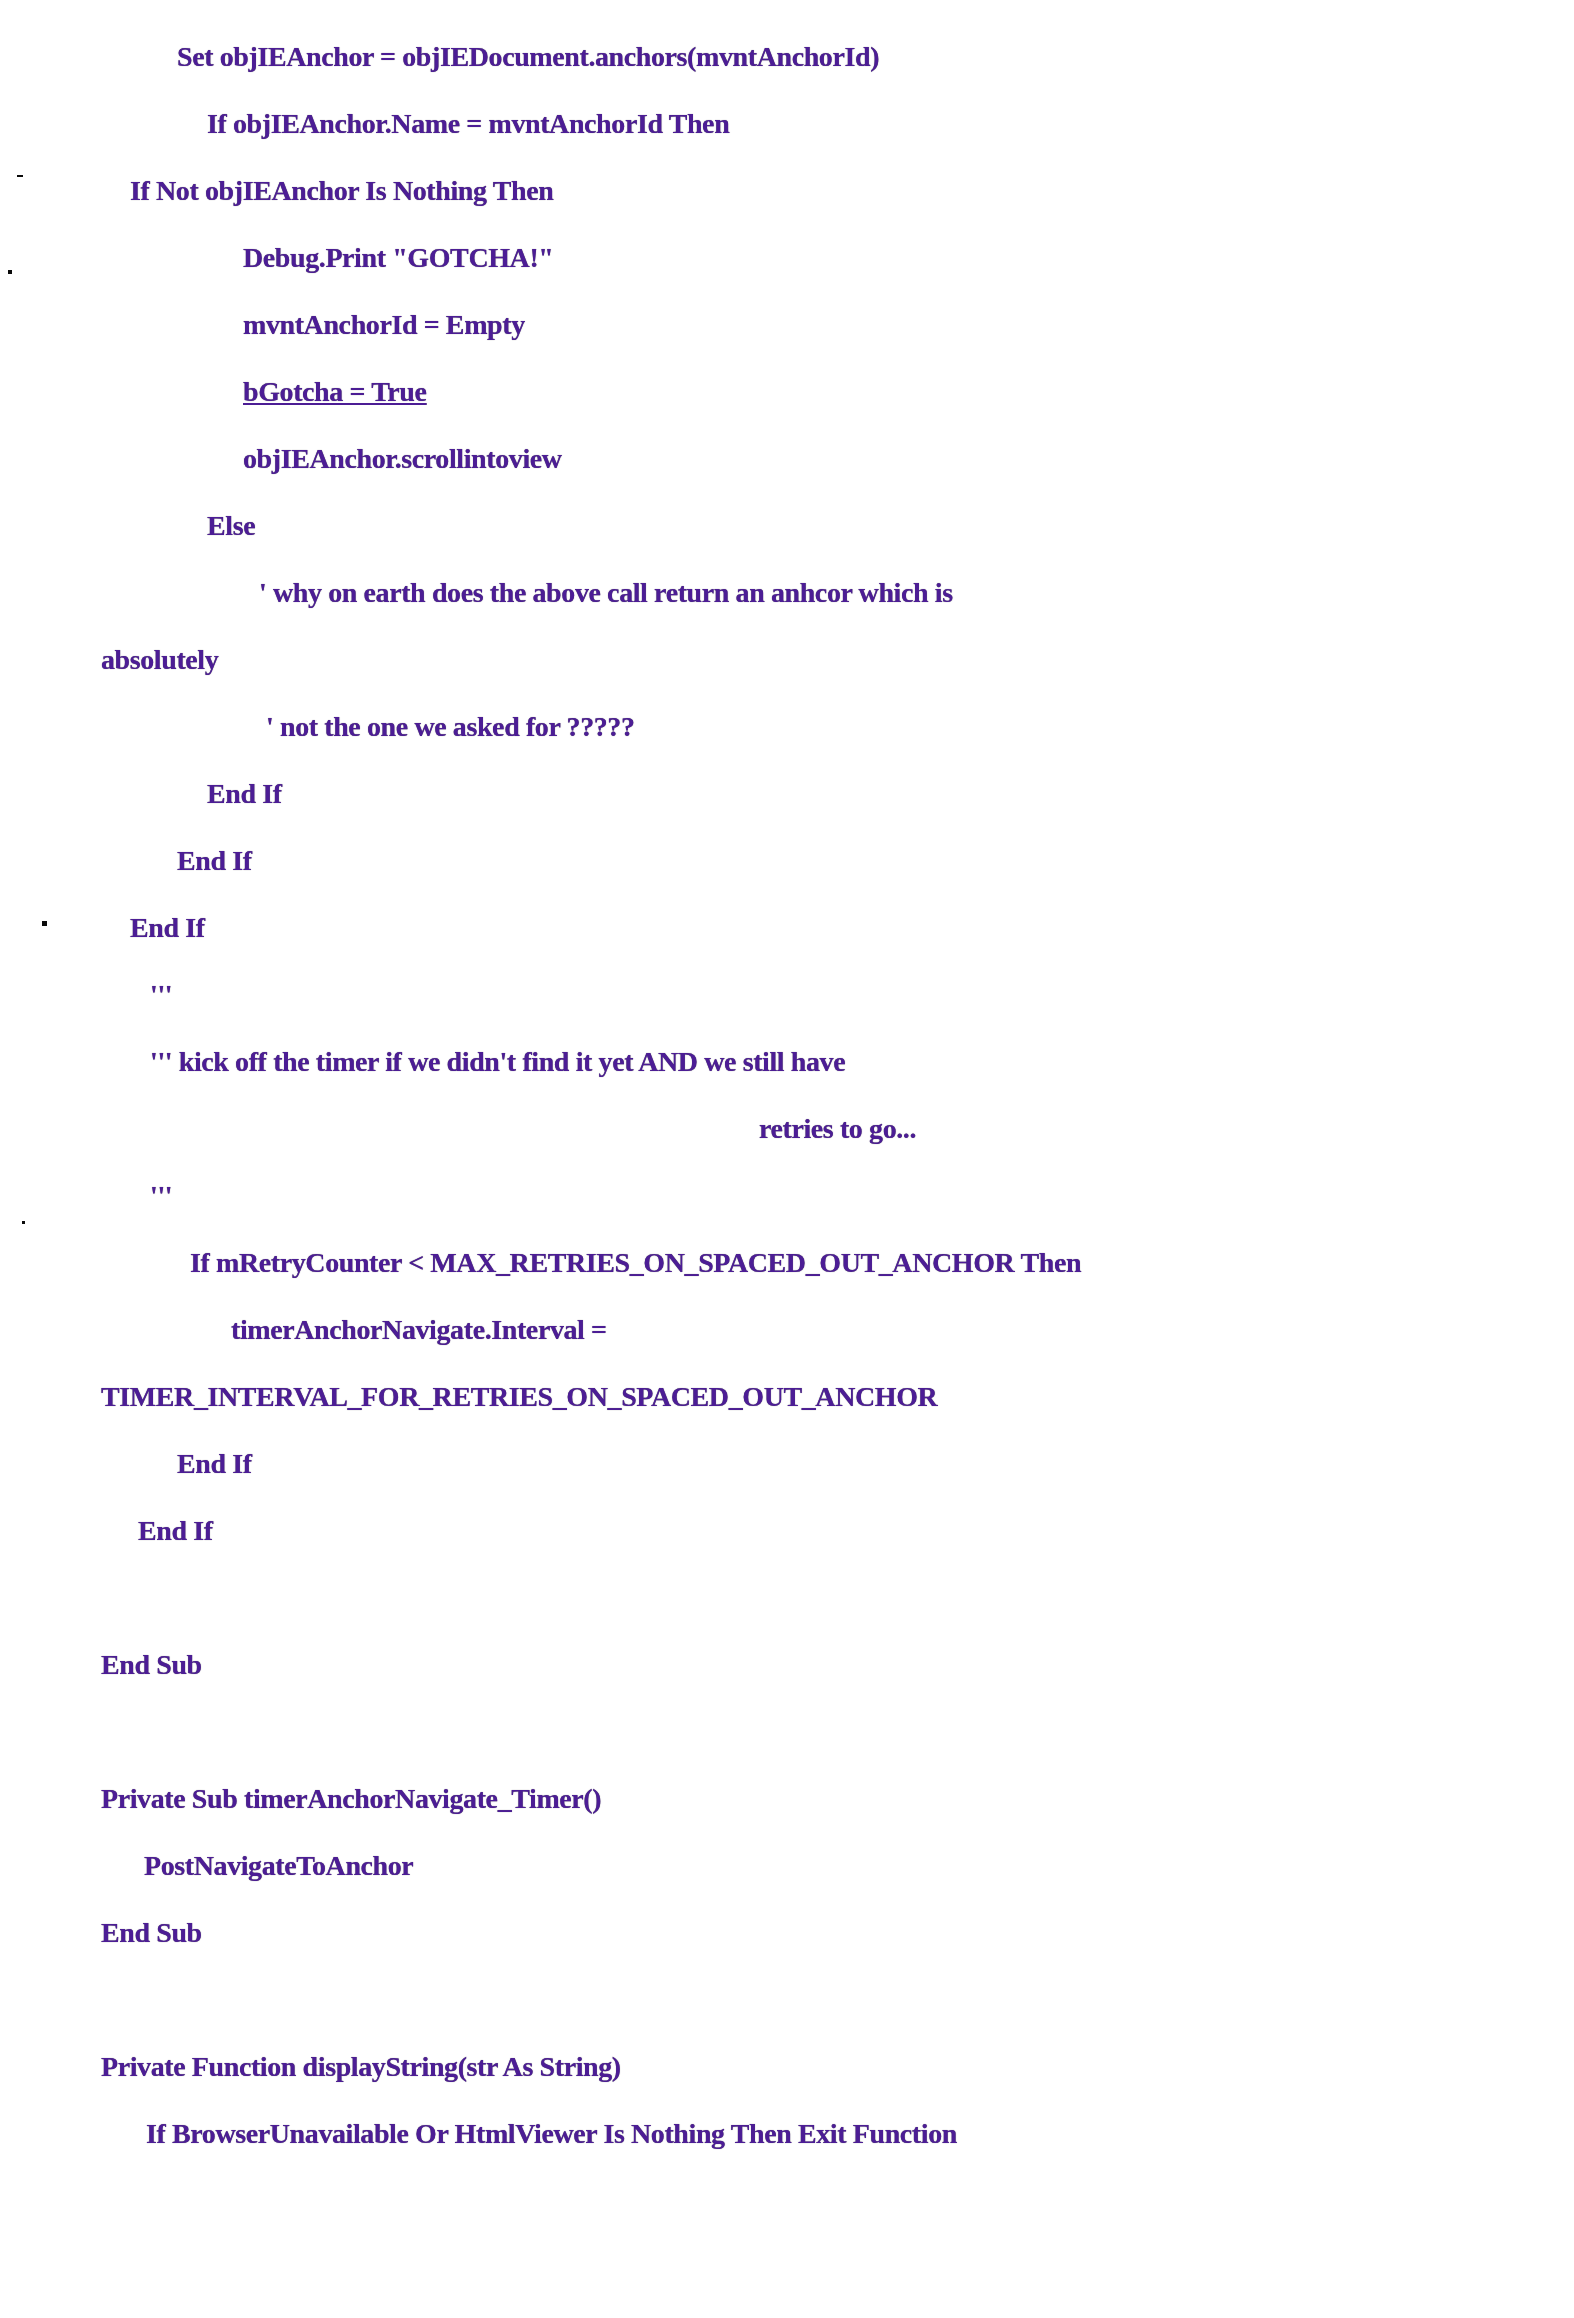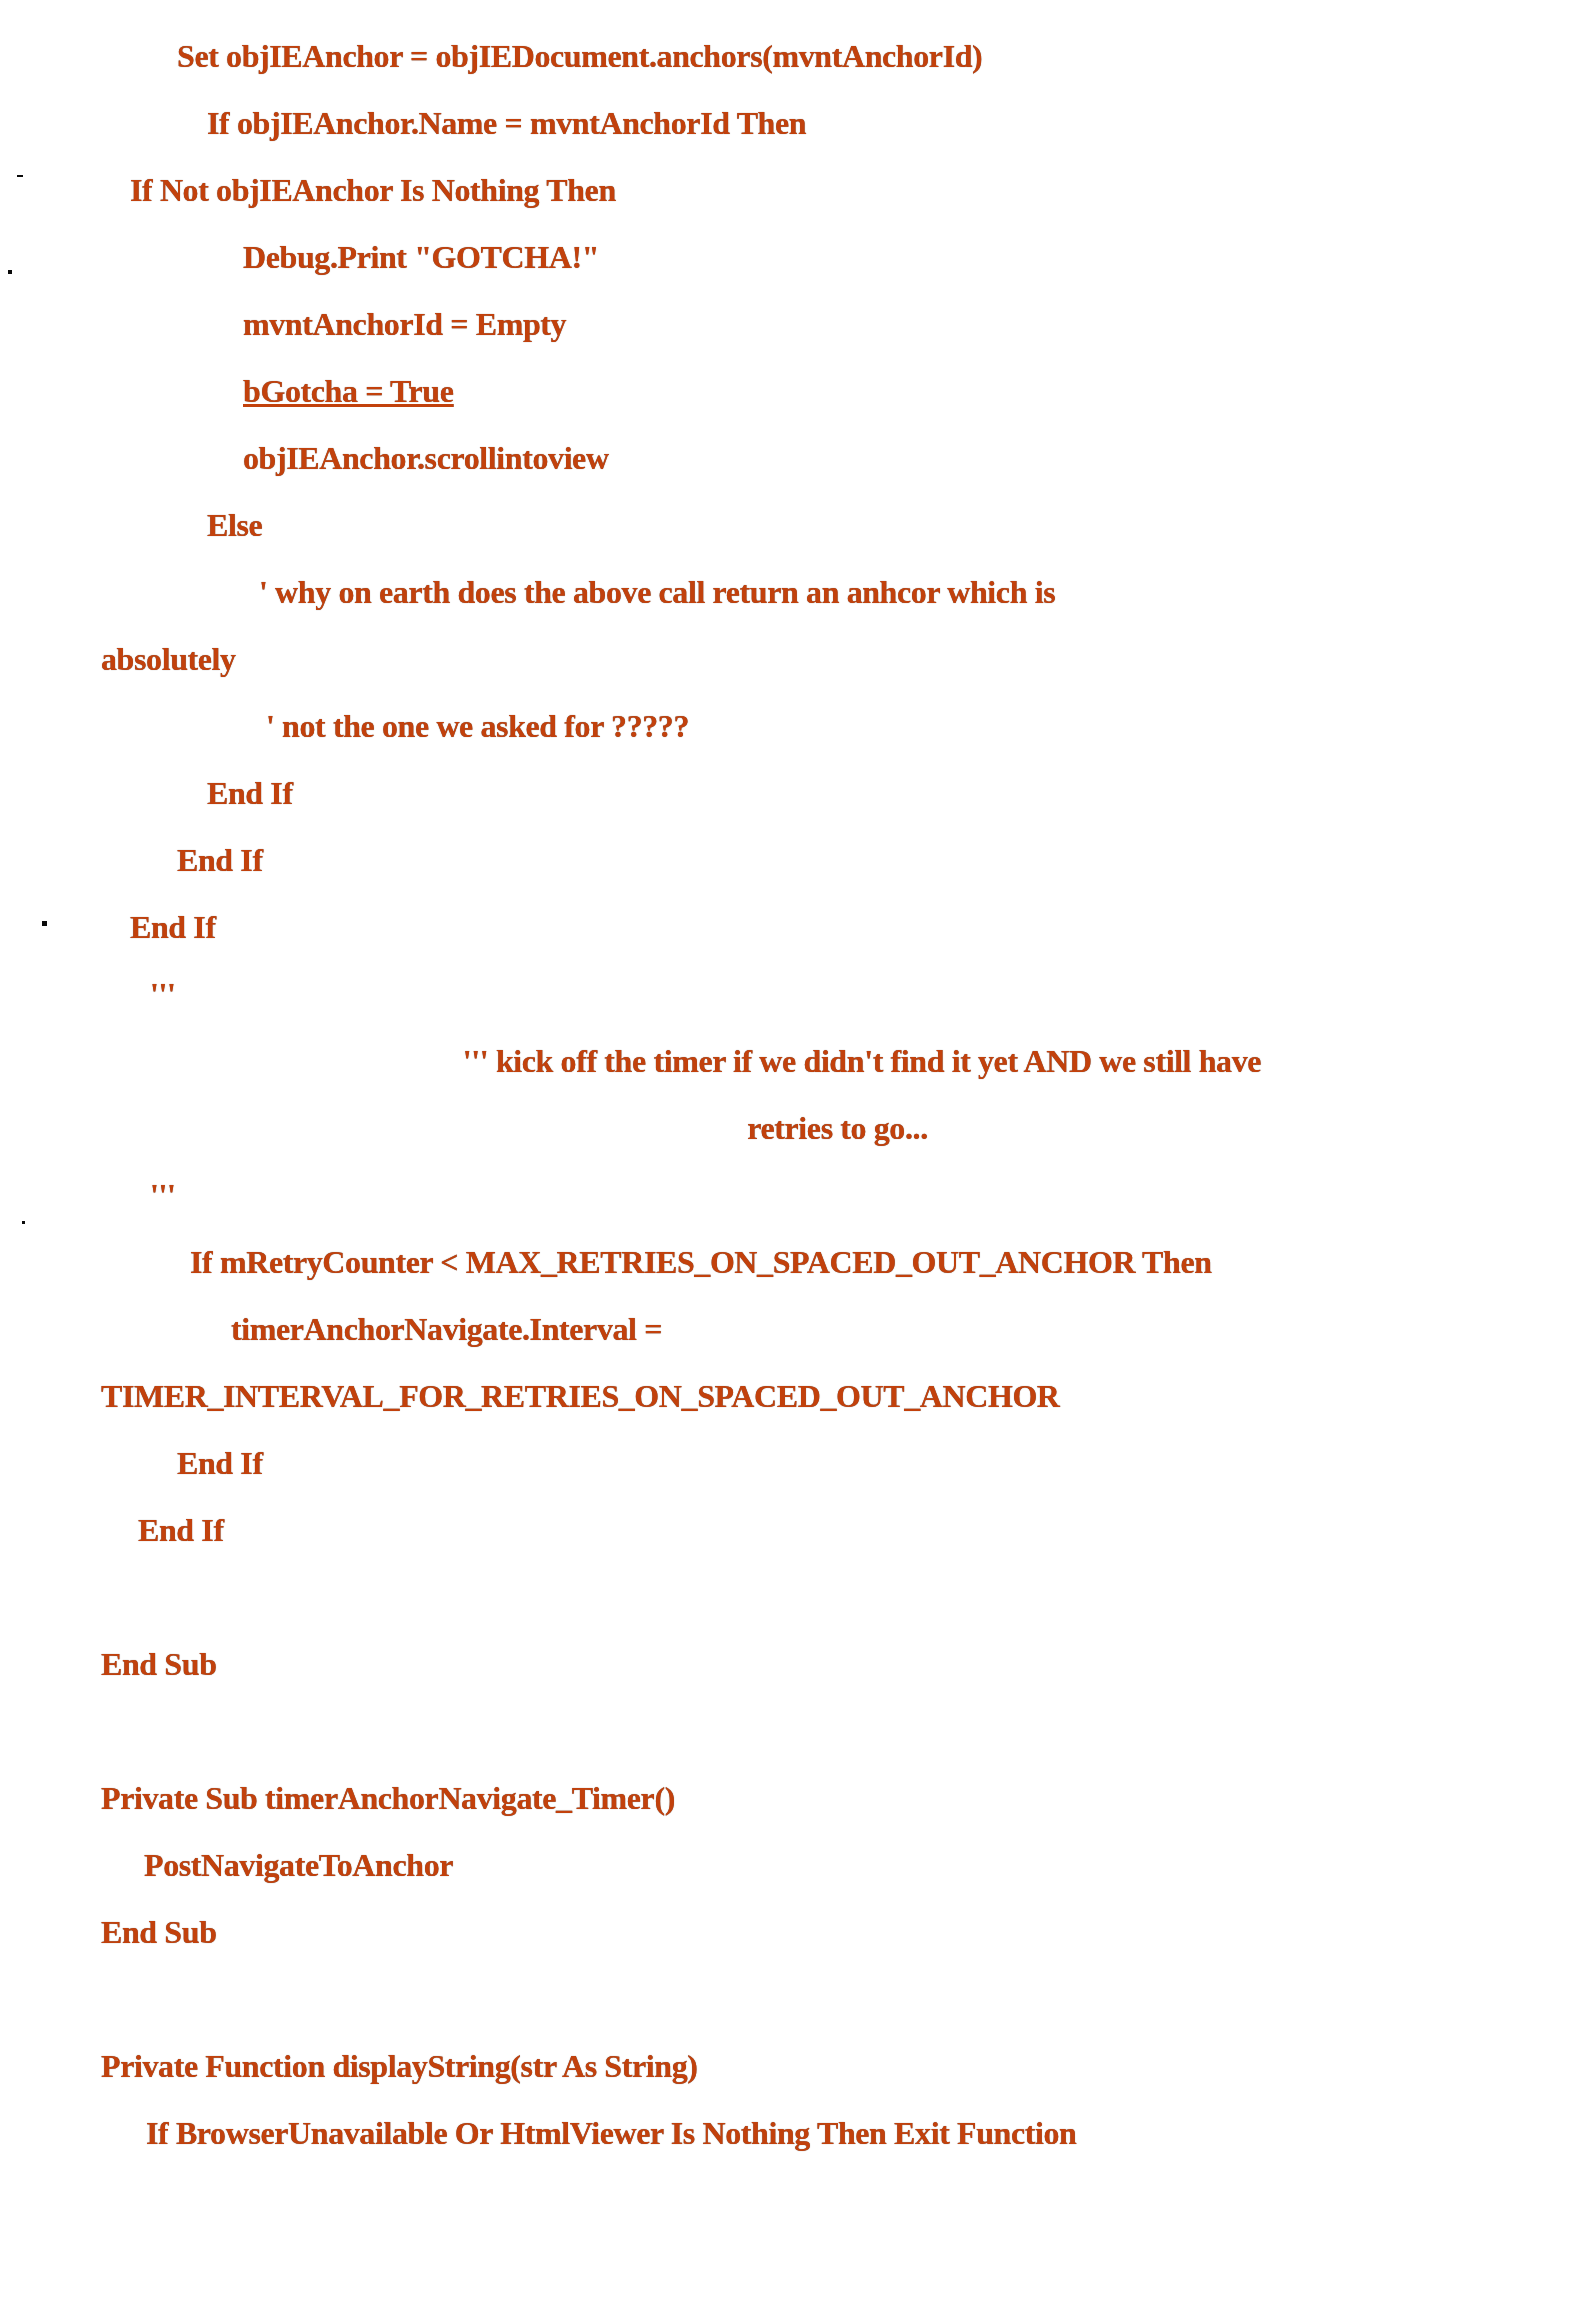--- a/index.html
+++ b/index.html
@@ -17,23 +17,23 @@
   }
   .code-listing {
     position: absolute;
     top: 23px;
     left: 0;
     right: 0;
   }
   .code-line {
     height: 67px;
     line-height: 67px;
-    font-size: 32px;
+    font-size: 28px;
     font-weight: bold;
-    color: #c2410c;
+    color: #4c1d95;
     white-space: pre;
     letter-spacing: -0.4px;
     text-shadow: 0 0 0.8px rgba(0,0,0,0.65);
   }
   .blank-line {
     height: 67px;
   }
   .scan-speck {
     position: absolute;
     background: #0a0a0a;
@@ -56,21 +56,21 @@
       <div class="code-line" style="padding-left: 243px; text-decoration: underline;">bGotcha = True</div>
       <div class="code-line" style="padding-left: 243px;">objIEAnchor.scrollintoview</div>
       <div class="code-line" style="padding-left: 207px;">Else</div>
       <div class="code-line" style="padding-left: 259px;">' why on earth does the above call return an anhcor which is</div>
       <div class="code-line" style="padding-left: 101px;">absolutely</div>
       <div class="code-line" style="padding-left: 259px; margin-left: 7px;">' not the one we asked for ?????</div>
       <div class="code-line" style="padding-left: 207px;">End If</div>
       <div class="code-line" style="padding-left: 177px;">End If</div>
       <div class="code-line" style="padding-left: 130px;">End If</div>
       <div class="code-line" style="padding-left: 150px;">'''</div>
-      <div class="code-line" style="padding-left: 150px; text-align: center;">''' kick off the timer if we didn't find it yet AND we still have</div>
+      <div class="code-line" style="padding-left: 150px;">''' kick off the timer if we didn't find it yet AND we still have</div>
       <div class="code-line" style="padding-left: 101px; text-align: center;">retries to go...</div>
       <div class="code-line" style="padding-left: 150px;">'''</div>
       <div class="code-line" style="padding-left: 190px;">If mRetryCounter &lt; MAX_RETRIES_ON_SPACED_OUT_ANCHOR Then</div>
       <div class="code-line" style="padding-left: 231px;">timerAnchorNavigate.Interval =</div>
       <div class="code-line" style="padding-left: 101px;">TIMER_INTERVAL_FOR_RETRIES_ON_SPACED_OUT_ANCHOR</div>
       <div class="code-line" style="padding-left: 177px;">End If</div>
       <div class="code-line" style="padding-left: 138px;">End If</div>
       <div class="blank-line"></div>
       <div class="code-line" style="padding-left: 101px;">End Sub</div>
       <div class="blank-line"></div>

